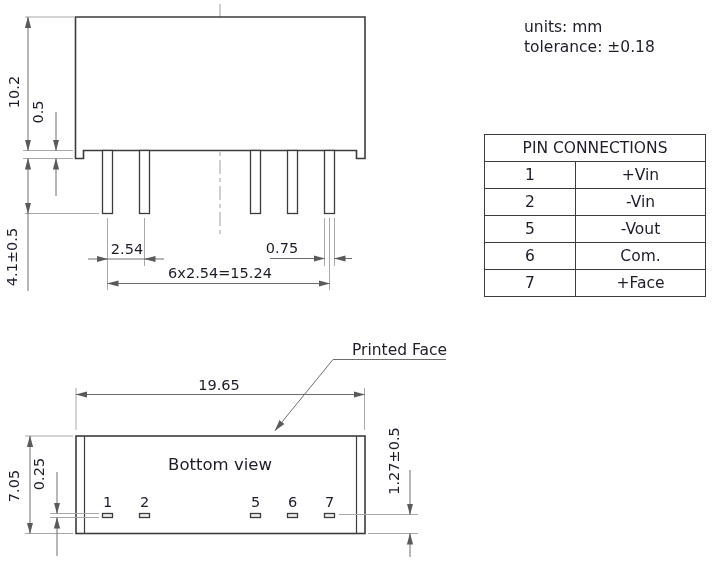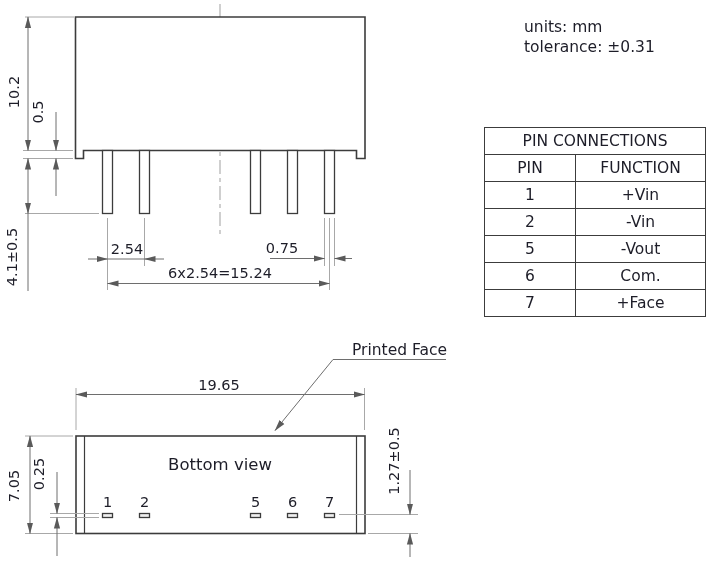--- a/index.html
+++ b/index.html
@@ -14,21 +14,21 @@
   .drawing-svg { position: absolute; left: 0; top: 0; }
 
   .notes {
     position: absolute; left: 484px; top: 18px;
     font-size: 15.5px; line-height: 19.5px; color: #1d1d28;
     white-space: nowrap;
     margin-left: 40px;
   }
 
   table.pin-table {
-    position: absolute; left: 484px; top: 127px;
+    position: absolute; left: 484px; top: 134px;
     border-collapse: collapse;
     width: 221px;
     font-size: 15.5px; color: #1d1d28;
     table-layout: fixed;
   }
   table.pin-table th, table.pin-table td {
     border: 1.7px solid #3c3c3c;
     text-align: center;
     font-weight: normal;
     height: 26px;
@@ -149,35 +149,31 @@
       <text class="t-dim" x="399" y="461" text-anchor="middle" transform="rotate(-90 399 461)">1.27±0.5</text>
 
       <text class="t-dim" x="352" y="355" text-anchor="start" style="font-size:15.5px">Printed Face</text>
       <line class="ln-dim" x1="446" y1="359.5" x2="333" y2="359.5"></line>
       <line class="ln-dim" x1="333" y1="359.5" x2="275" y2="430.5" marker-end="url(#arr)"></line>
     </g>
   </svg>
 
   <div class="notes">
     <div>units: mm</div>
-    <div>tolerance: ±0.31</div>
+    <div>tolerance: ±0.18</div>
   </div>
 
   <table class="pin-table">
     <colgroup>
         <col class="c-pin">
         <col class="c-fn">
       </colgroup>
     <tbody>
       <tr>
         <th colspan="2">PIN CONNECTIONS</th>
-      </tr>
-      <tr>
-        <th>PIN</th>
-        <th>FUNCTION</th>
       </tr>
       <tr>
         <td>1</td>
         <td>+Vin</td>
       </tr>
       <tr>
         <td>2</td>
         <td>-Vin</td>
       </tr>
       <tr>

